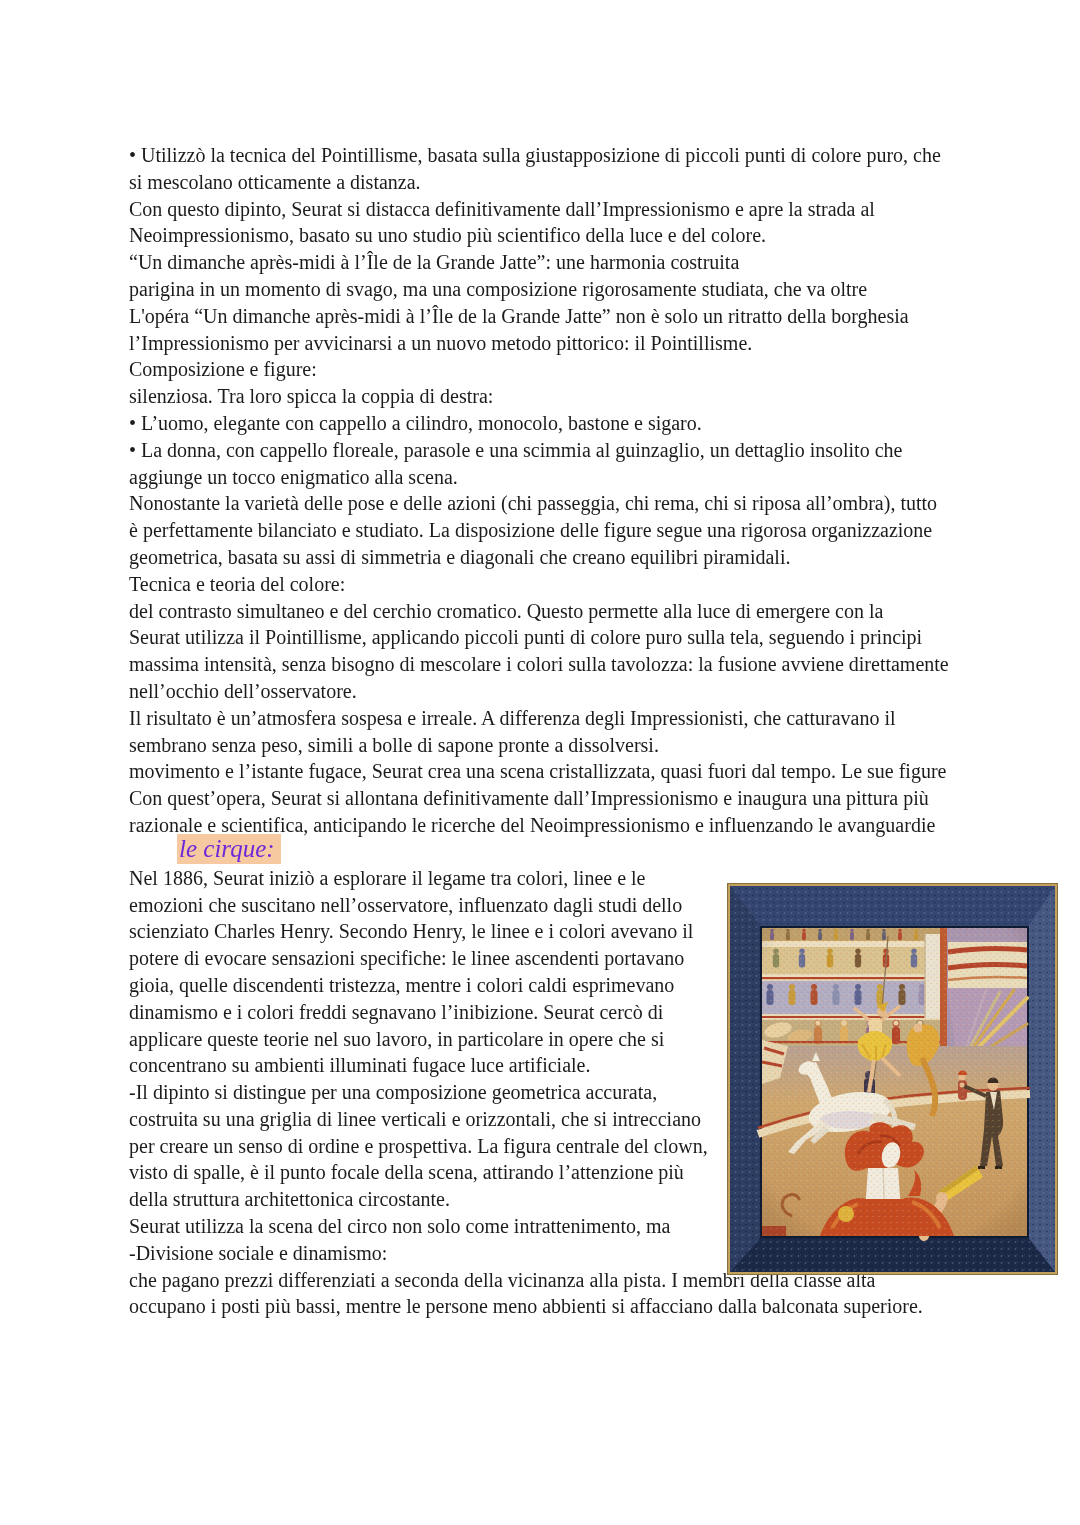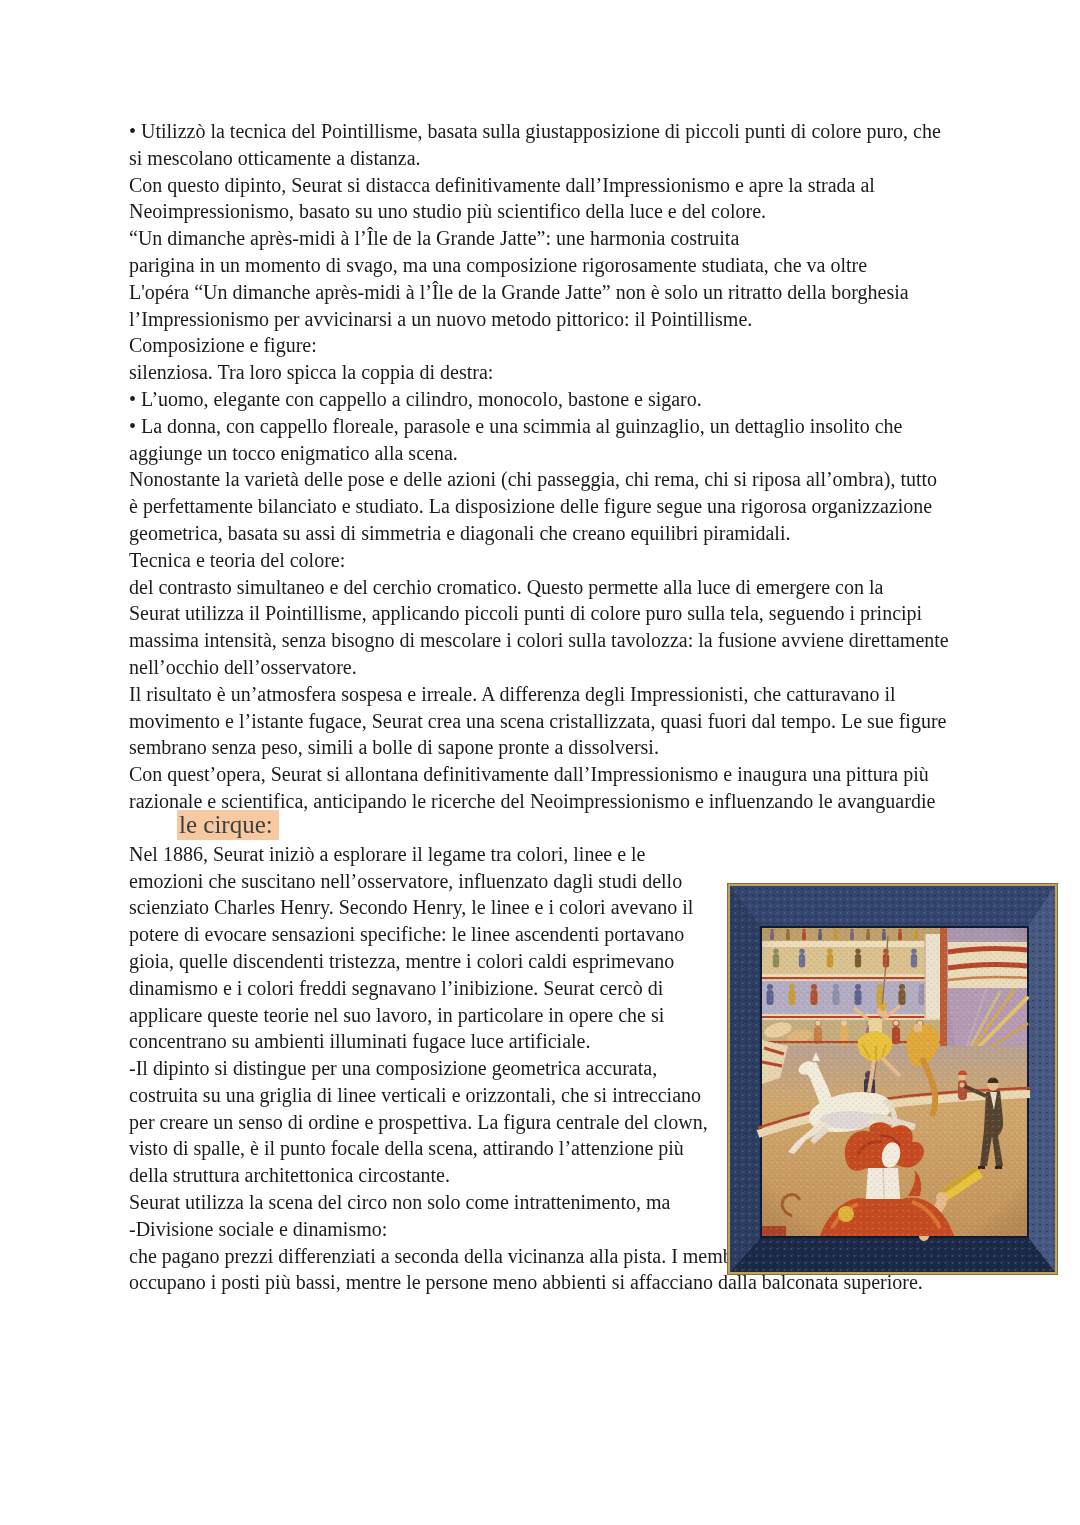--- a/index.html
+++ b/index.html
@@ -5,33 +5,34 @@
   html,body{margin:0;padding:0;}
   .page{
     position:relative;
     width:1080px;height:1525px;
     background:#ffffff;
     overflow:hidden;
     font-family:"Liberation Serif","DejaVu Serif",serif;
   }
   .text-column{
     position:absolute;
-    left:129px;top:118px;width:830px;
+    left:129px;top:142px;width:830px;
     color:#1c1c1c;
     font-size:20px;
   }
   .line{
     line-height:26.8px;
     white-space:pre;
   }
   .heading{
     line-height:32px;
     margin-top:-6px;
+    font-style:italic;
     font-size:25px;
-    color:#404040;
+    color:#6d28d9;
     padding-left:48px;
   }
   .heading .hl{
     background:var(--highlight,#f6c9a0);
     padding:1px 6px 2px 2px;
   }
   .painting-wrap{
     position:absolute;
     left:727px;top:883px;width:331px;height:392px;
   }
@@ -71,22 +72,22 @@
       <div class="line">aggiunge un tocco enigmatico alla scena.</div>
       <div class="line">Nonostante la varietà delle pose e delle azioni (chi passeggia, chi rema, chi si riposa all’ombra), tutto</div>
       <div class="line">è perfettamente bilanciato e studiato. La disposizione delle figure segue una rigorosa organizzazione</div>
       <div class="line">geometrica, basata su assi di simmetria e diagonali che creano equilibri piramidali.</div>
       <div class="line">Tecnica e teoria del colore:</div>
       <div class="line">del contrasto simultaneo e del cerchio cromatico. Questo permette alla luce di emergere con la</div>
       <div class="line">Seurat utilizza il Pointillisme, applicando piccoli punti di colore puro sulla tela, seguendo i principi</div>
       <div class="line">massima intensità, senza bisogno di mescolare i colori sulla tavolozza: la fusione avviene direttamente</div>
       <div class="line">nell’occhio dell’osservatore.</div>
       <div class="line">Il risultato è un’atmosfera sospesa e irreale. A differenza degli Impressionisti, che catturavano il</div>
+      <div class="line">sembrano senza peso, simili a bolle di sapone pronte a dissolversi.</div>
       <div class="line">movimento e l’istante fugace, Seurat crea una scena cristallizzata, quasi fuori dal tempo. Le sue figure</div>
-      <div class="line">sembrano senza peso, simili a bolle di sapone pronte a dissolversi.</div>
       <div class="line">Con quest’opera, Seurat si allontana definitivamente dall’Impressionismo e inaugura una pittura più</div>
       <div class="line">razionale e scientifica, anticipando le ricerche del Neoimpressionismo e influenzando le avanguardie</div>
       <div class="heading"><span class="hl">le cirque:</span></div>
       <div class="line">Nel 1886, Seurat iniziò a esplorare il legame tra colori, linee e le</div>
       <div class="line">emozioni che suscitano nell’osservatore, influenzato dagli studi dello</div>
       <div class="line">scienziato Charles Henry. Secondo Henry, le linee e i colori avevano il</div>
       <div class="line">potere di evocare sensazioni specifiche: le linee ascendenti portavano</div>
       <div class="line">gioia, quelle discendenti tristezza, mentre i colori caldi esprimevano</div>
       <div class="line">dinamismo e i colori freddi segnavano l’inibizione. Seurat cercò di</div>
       <div class="line">applicare queste teorie nel suo lavoro, in particolare in opere che si</div>

